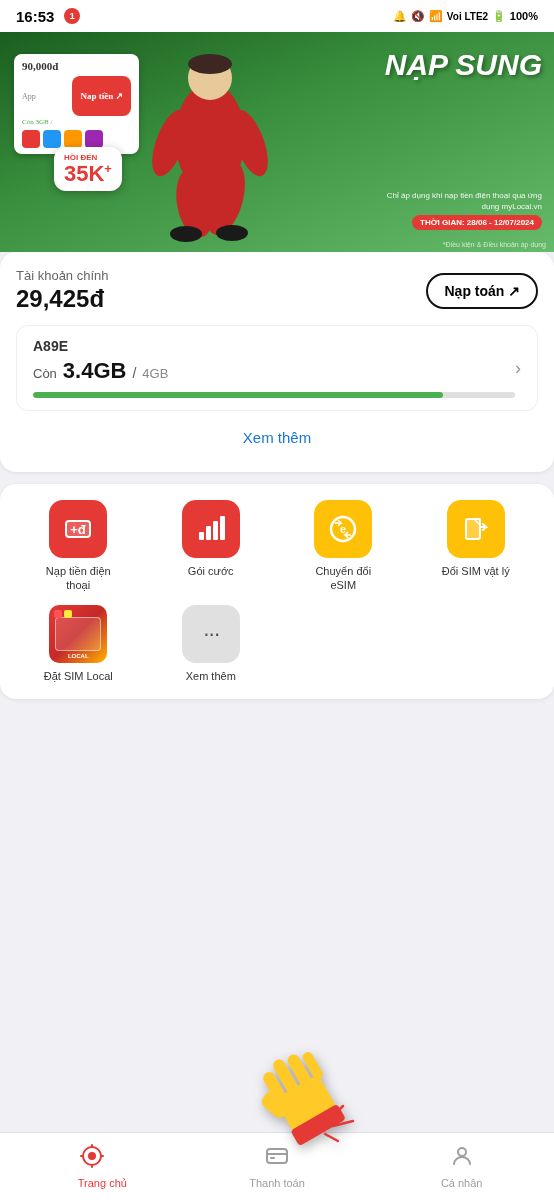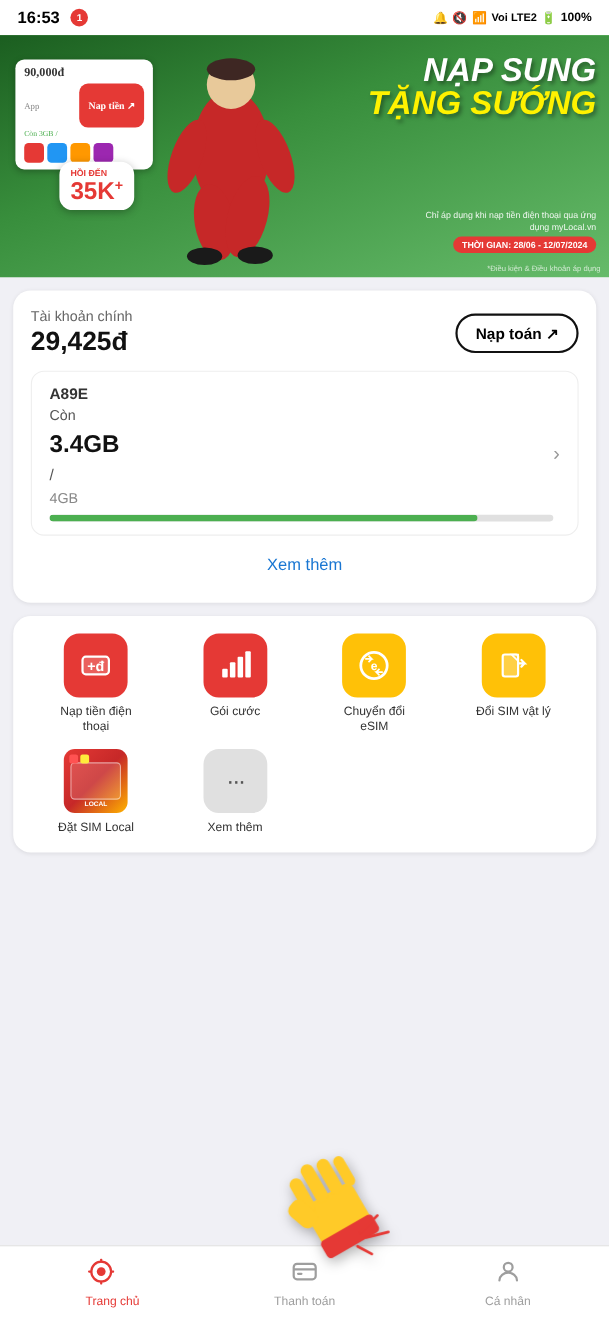--- a/index.html
+++ b/index.html
@@ -84,21 +84,20 @@
     }
     .banner-disclaimer {
       position: absolute;
       bottom: 4px; right: 8px;
       font-size: 7px; color: rgba(255,255,255,0.7);
     }
 
     
     .main-content {
       background: #f0f0f5;
-      padding: 12px;
     }
 
     
     .account-card {
       background: white;
       border-radius: 16px;
       padding: 16px;
       margin-bottom: 12px;
       box-shadow: 0 1px 4px rgba(0,0,0,0.08);
     }
@@ -147,21 +146,20 @@
       font-size: 14px;
       font-weight: 600;
       color: #333;
       margin-bottom: 4px;
     }
     .data-amount-row {
       display: flex;
       align-items: baseline;
       gap: 6px;
       margin-bottom: 8px;
-      flex-direction: column;
     }
     .data-con { font-size: 13px; color: #555; }
     .data-gb { font-size: 22px; font-weight: 800; color: #111; }
     .data-unit { font-size: 14px; color: #555; }
     .data-total { font-size: 13px; color: #888; }
     .data-chevron { font-size: 18px; color: #999; }
     .data-progress-bar {
       height: 6px;
       background: #e0e0e0;
       border-radius: 3px;
@@ -383,21 +381,20 @@
 
       <ellipse cx="70" cy="105" rx="14" ry="35" fill="#c62828" transform="rotate(20 70 105)"></ellipse>
       <ellipse cx="150" cy="105" rx="14" ry="35" fill="#c62828" transform="rotate(-20 150 105)"></ellipse>
 
       <ellipse cx="110" cy="26" rx="22" ry="10" fill="#3e2723"></ellipse>
     </svg>
   </div>
 
   <div class="banner-title">
     <div class="banner-title-line1">NẠP SUNG</div>
-    <div class="banner-title-line2">TẶNG SƯỚNG</div>
   </div>
 
   <div class="banner-subtitle">Chỉ áp dụng khi nạp tiền điện thoại qua ứng dụng myLocal.vn</div>
 
   <div class="banner-period">THỜI GIAN: 28/06 - 12/07/2024</div>
 
   <div class="banner-disclaimer">*Điều kiện &amp; Điều khoản áp dụng</div>
 </div>
 
 <div class="main-content">

